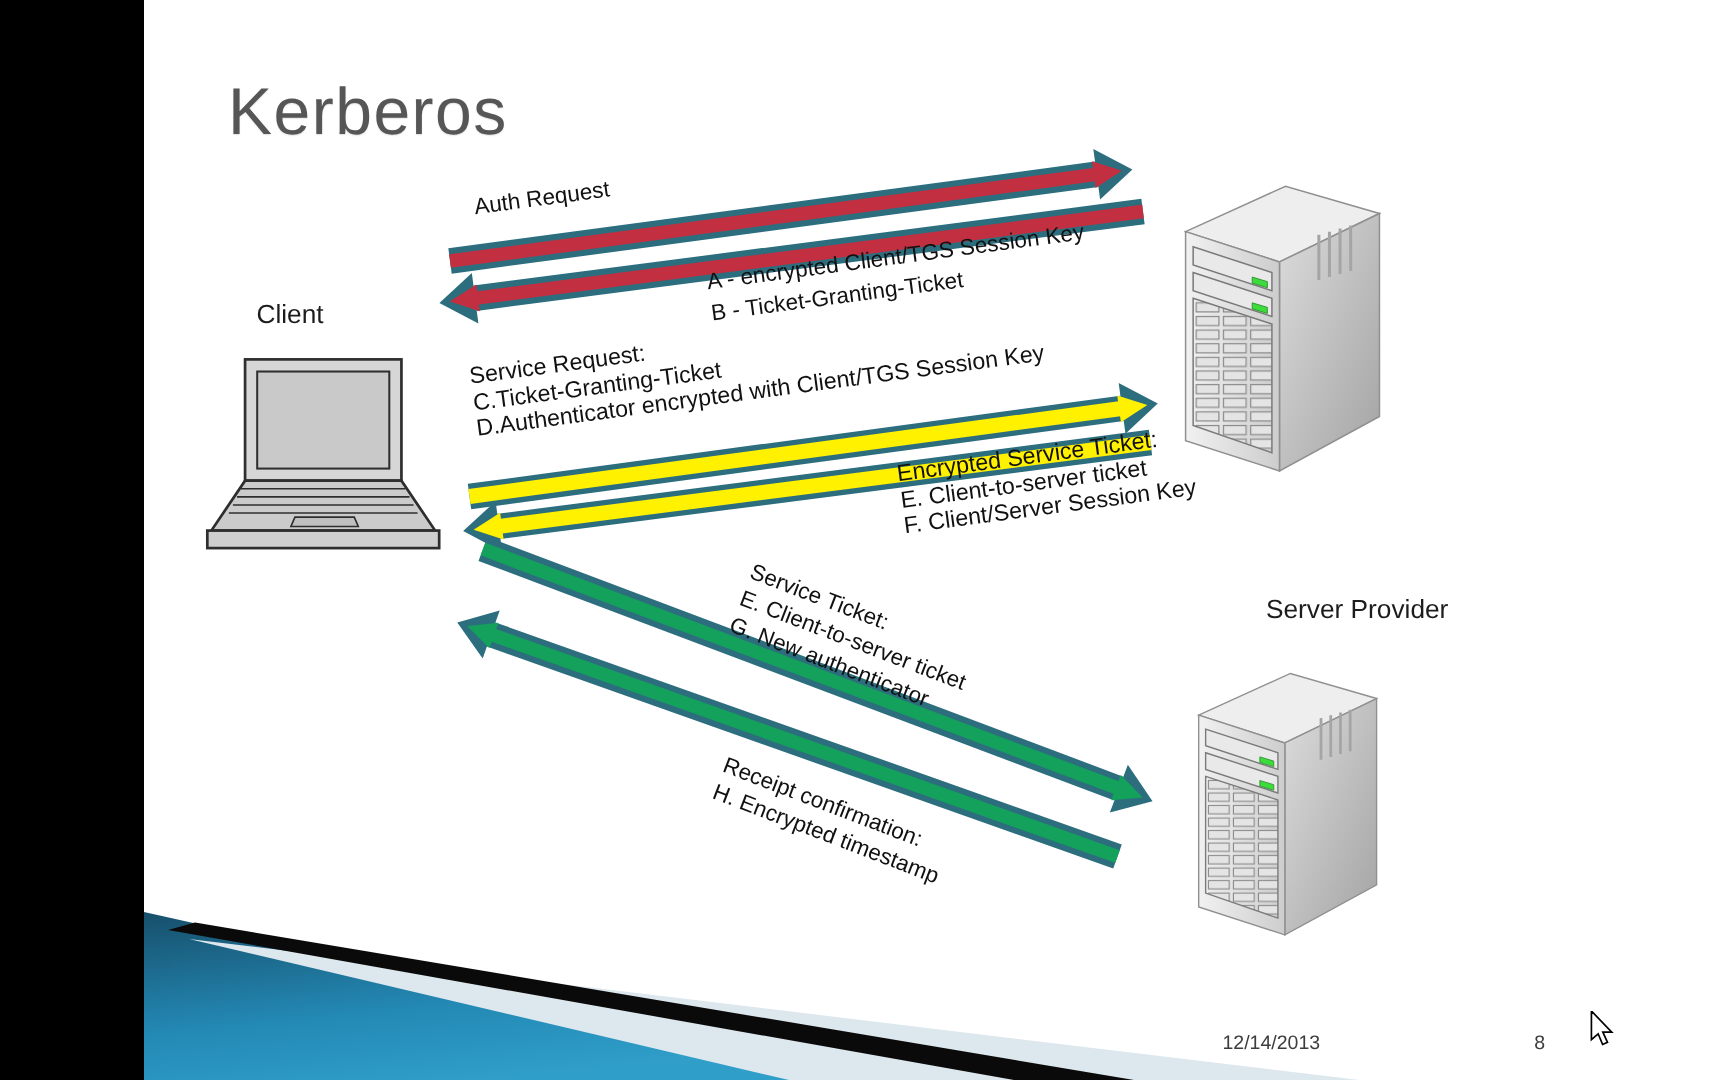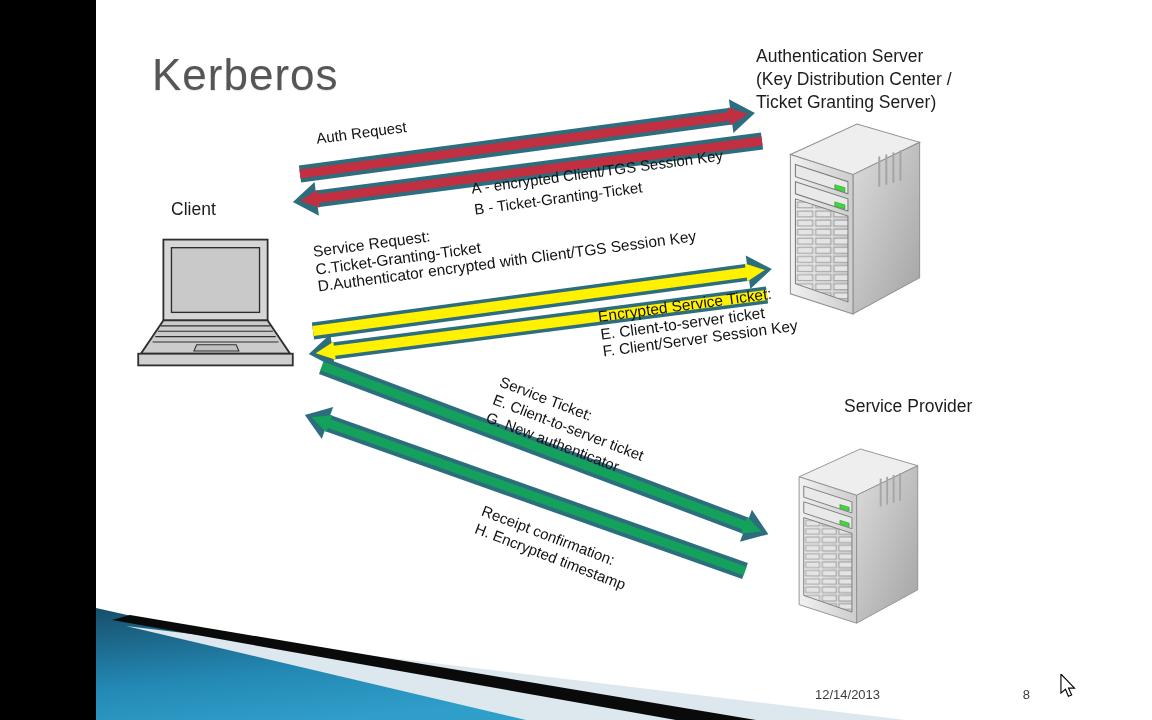--- a/index.html
+++ b/index.html
@@ -25,24 +25,21 @@
 
 <div class="stage">
   <div class="bar left"></div>
   <div class="bar right"></div>
 
   <div class="slide">
 
     <div class="abs title">Kerberos</div>
 
     <div class="abs nodelabel" style="left:75px;top:199px;width:90px;">Client</div>
-    <div class="abs nodelabel pre" style="left:660px;top:45px;line-height:23px;">Authentication Server
-(Key Distribution Center /
-Ticket Granting Server)</div>
-    <div class="abs nodelabel" style="left:748px;top:396px;">Service Provider</div>
+    <div class="abs nodelabel" style="left:748px;top:396px;">Server Provider</div>
 
     <svg class="abs" style="left:0;top:0;" width="960" height="720" viewBox="0 0 960 720">
 
       <g transform="translate(204,174) rotate(-7.64)">
         <rect x="0" y="-8.5" width="435" height="17" fill="#2C6E7E"></rect>
         <rect x="0" y="-4.5" width="437" height="9" fill="#C22F41"></rect>
         <polygon points="435,-17 459,0 435,17" fill="#2C6E7E"></polygon>
         <polygon points="433,-9 452,0 433,9" fill="#C22F41"></polygon>
       </g>
 

